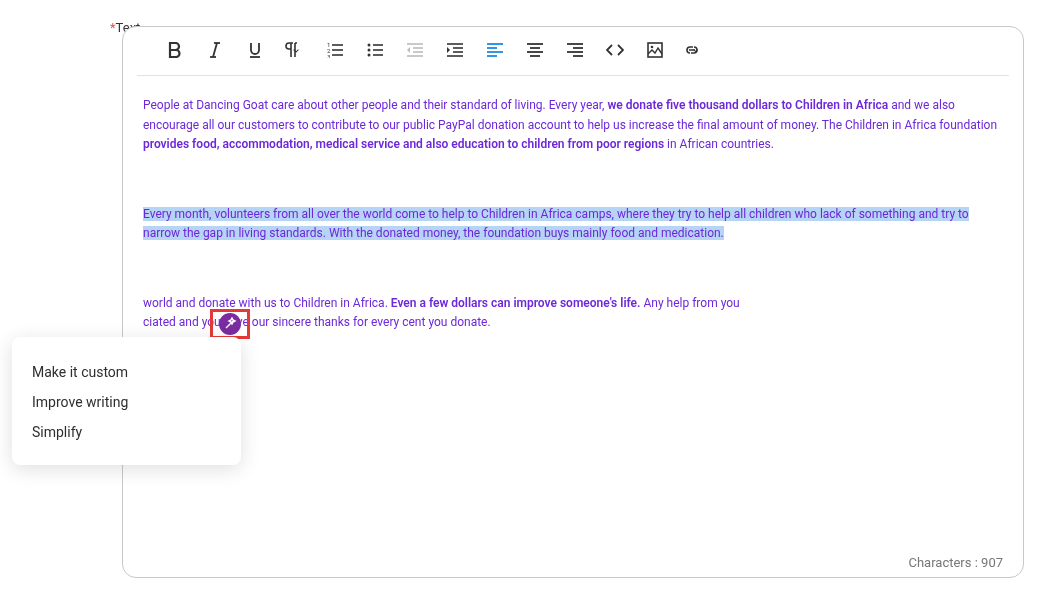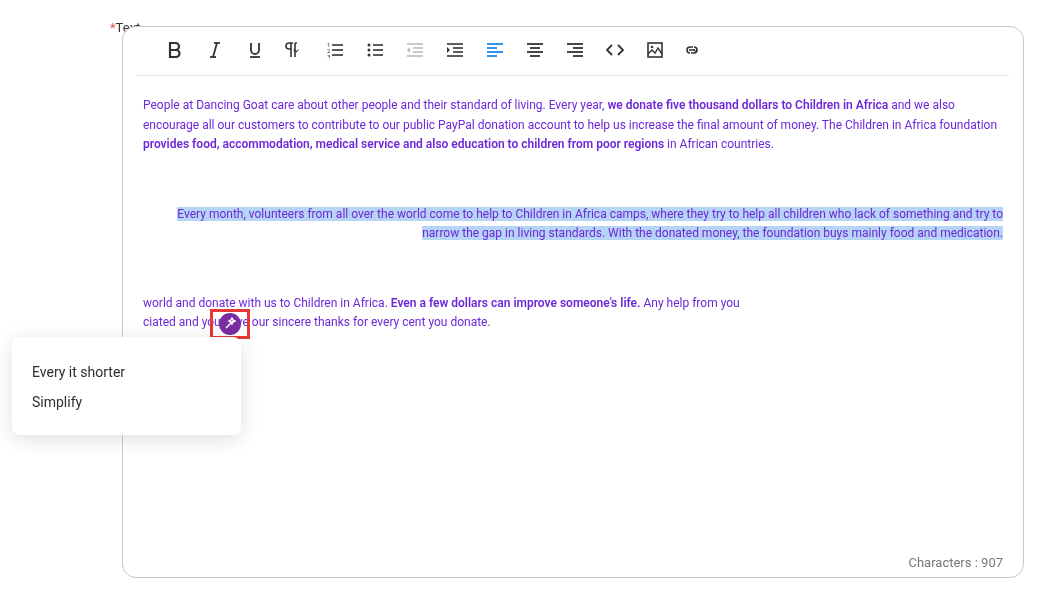--- a/index.html
+++ b/index.html
@@ -227,21 +227,21 @@
           <path d="M6 8a3 3 0 0 1 0-6h3M10 2a3 3 0 0 1 0 6H7M5 5h6" fill="none" stroke="#333" stroke-width="1.6" transform="translate(0,3)"></path>
           <path d="M17 7l2.5 2.5L22 7" fill="none" stroke="#333" stroke-width="1.3" transform="translate(-4,2) scale(0.8)"></path>
         </svg>
     </div>
   </div>
 
   <div class="editor-content">
     <p>
       <span>People at Dancing Goat care about other people and their standard of living. Every year, </span><strong>we donate five thousand dollars to Children in Africa</strong><span> and we also encourage all our customers to contribute to our public PayPal donation account to help us increase the final amount of money. The Children in Africa foundation </span><strong>provides food, accommodation, medical service and also education to children from poor regions</strong><span> in African countries.</span>
     </p>
-    <p style="margin-top:50px;text-align:right;">
+    <p style="margin-top:50px;">
       <span class="hl">Every month, volunteers from all over the world come to help to Children in Africa camps, where they try to help all children who lack of something and try to narrow the gap in living standards. With the donated money, the foundation buys mainly food and medication.</span>
     </p>
     <p style="margin-top:50px;">
       <span>world and donate with us to Children in Africa. </span><strong>Even a few dollars can improve someone's life.</strong><span> Any help from you </span><br>
       <span>ciated and you have our sincere thanks for every cent you donate.</span>
     </p>
   </div>
 
   <div class="char-count">
     <span class="lbl">Characters : </span><span class="val">907</span>
@@ -251,15 +251,16 @@
 <div class="floating-ai">
   <div class="outline"></div>
   <div class="circle">
     <svg width="14" height="14" viewBox="0 0 14 14">
         <path d="M3 11l8-8M9 1l1 2 2 1-2 1-1 2-1-2-2-1 2-1z" stroke="#fff" stroke-width="1.4" fill="none"></path>
       </svg>
   </div>
 </div>
 
 <div class="popup-menu">
-  <div class="item">Every it shorter</div>
+  <div class="item">Make it custom</div>
+  <div class="item">Improve writing</div>
   <div class="item">Simplify</div>
 </div>
 
 </body></html>

